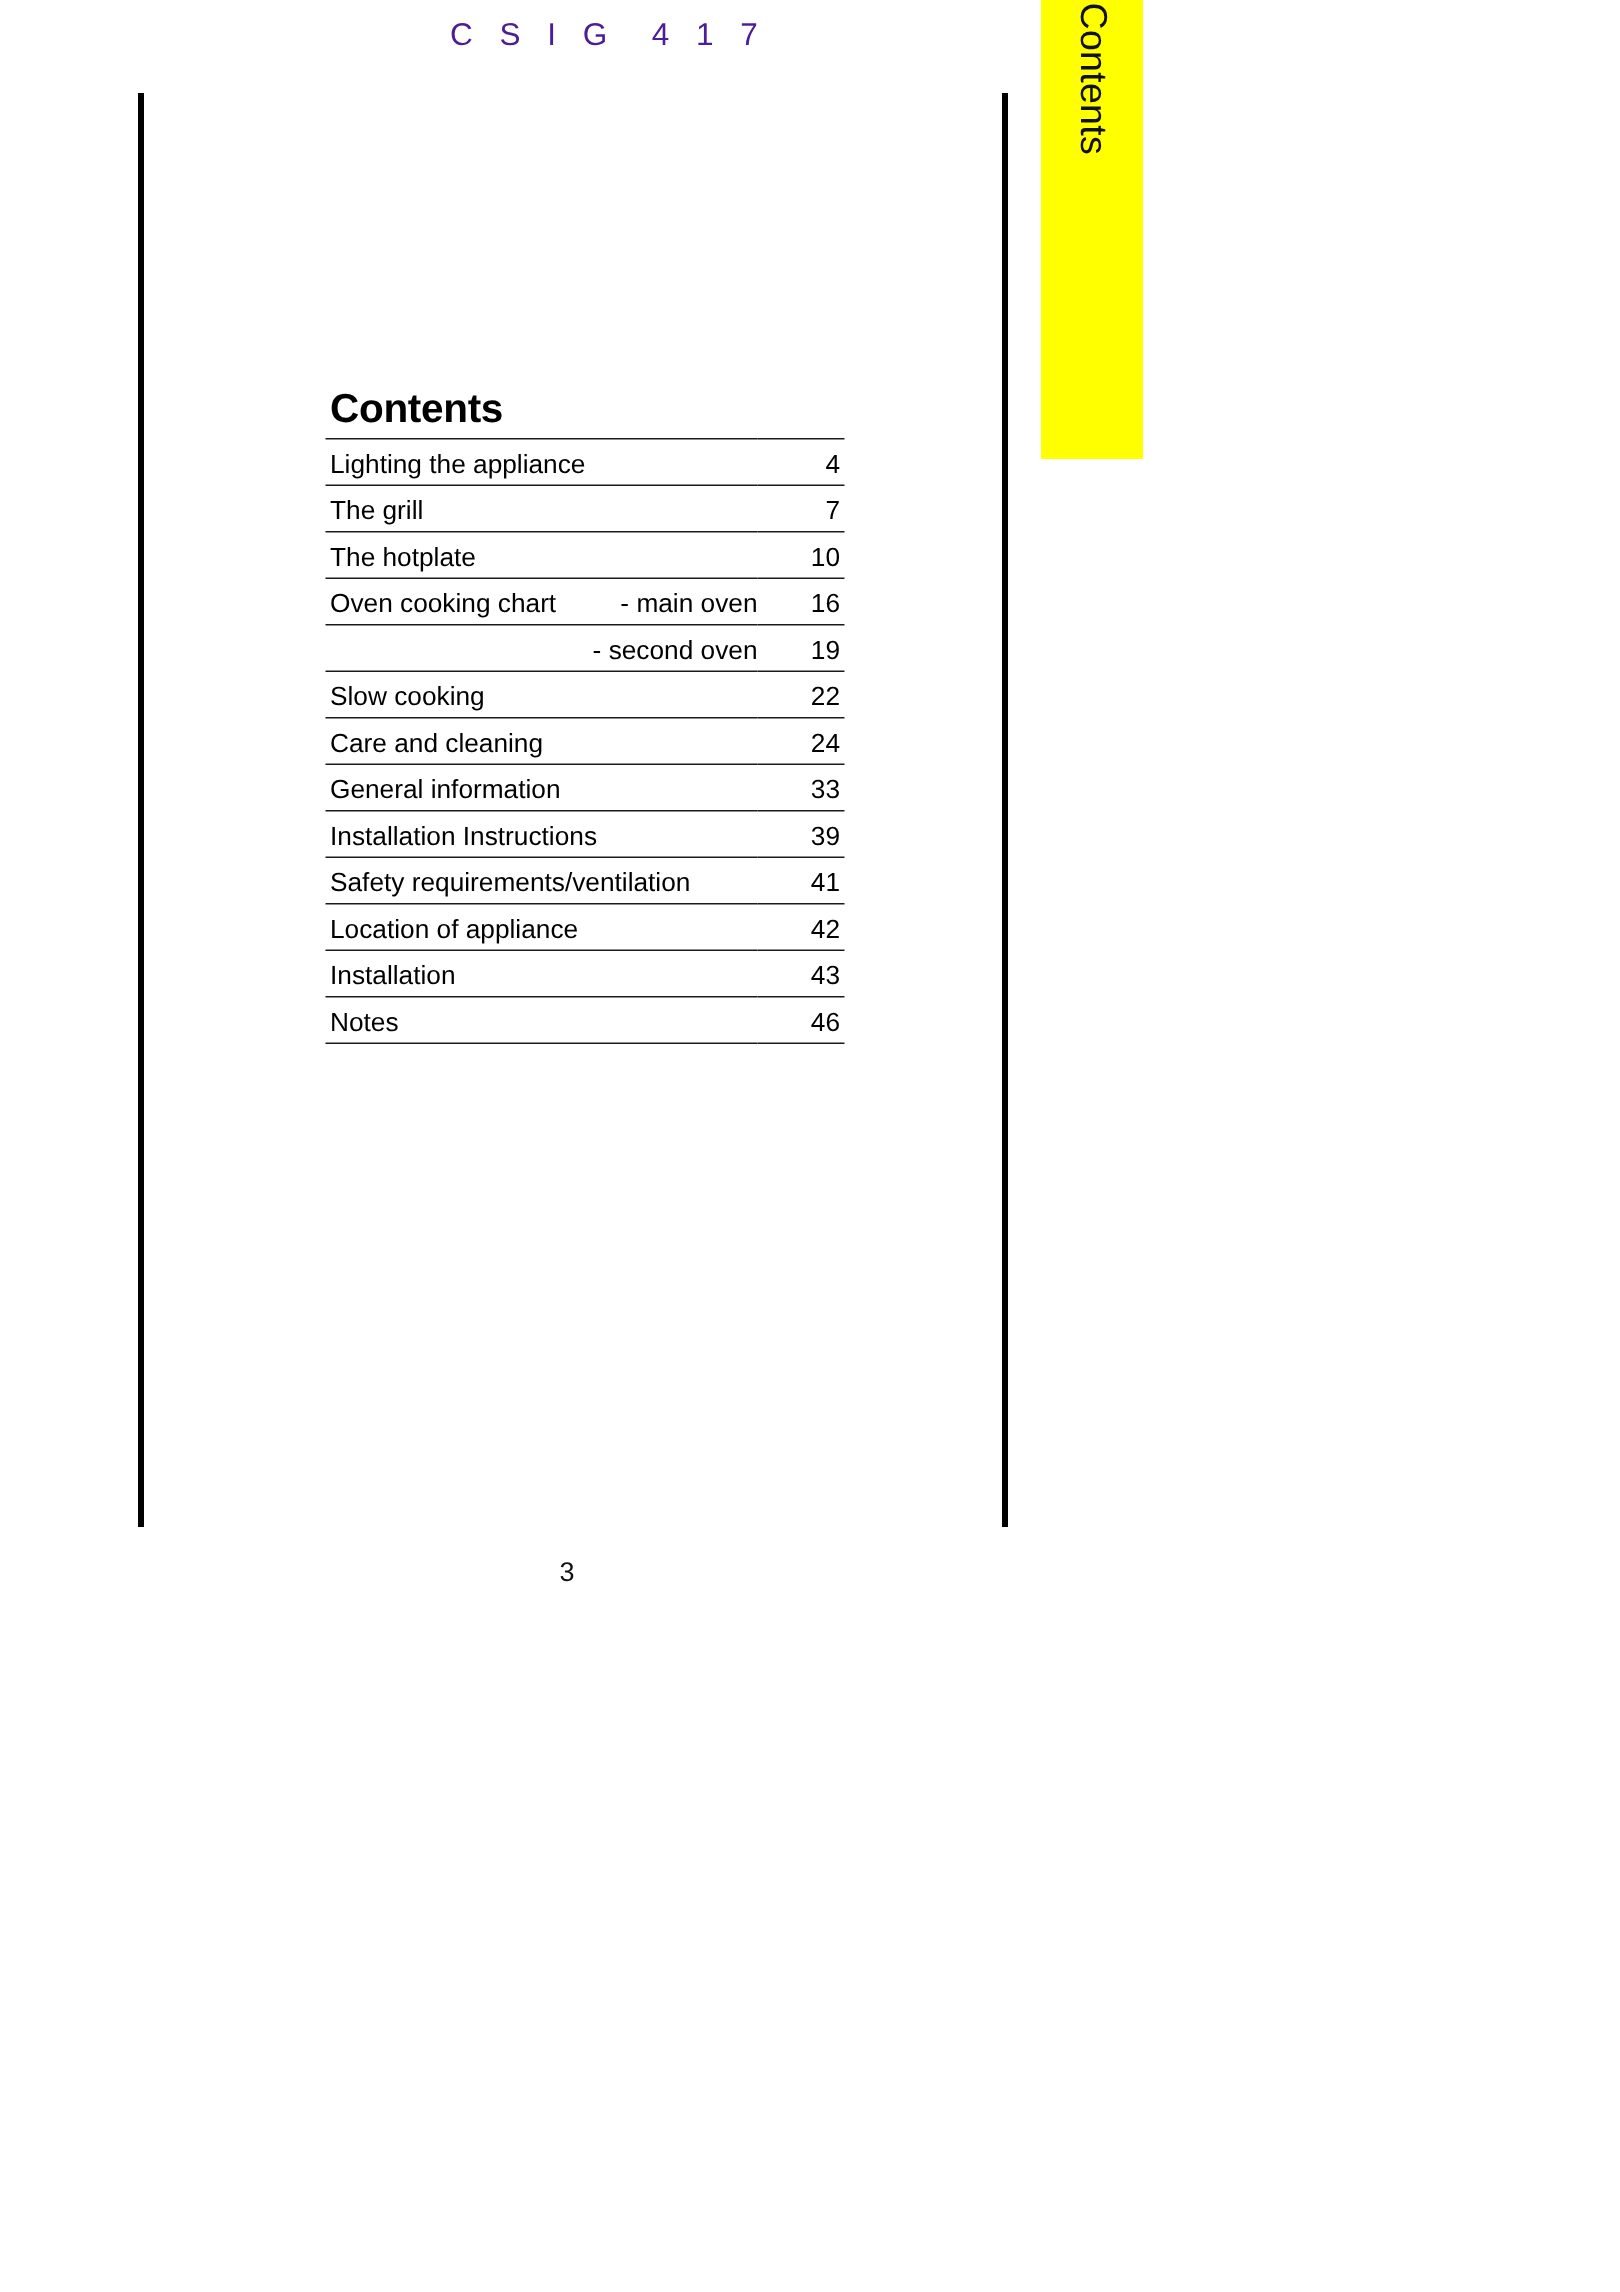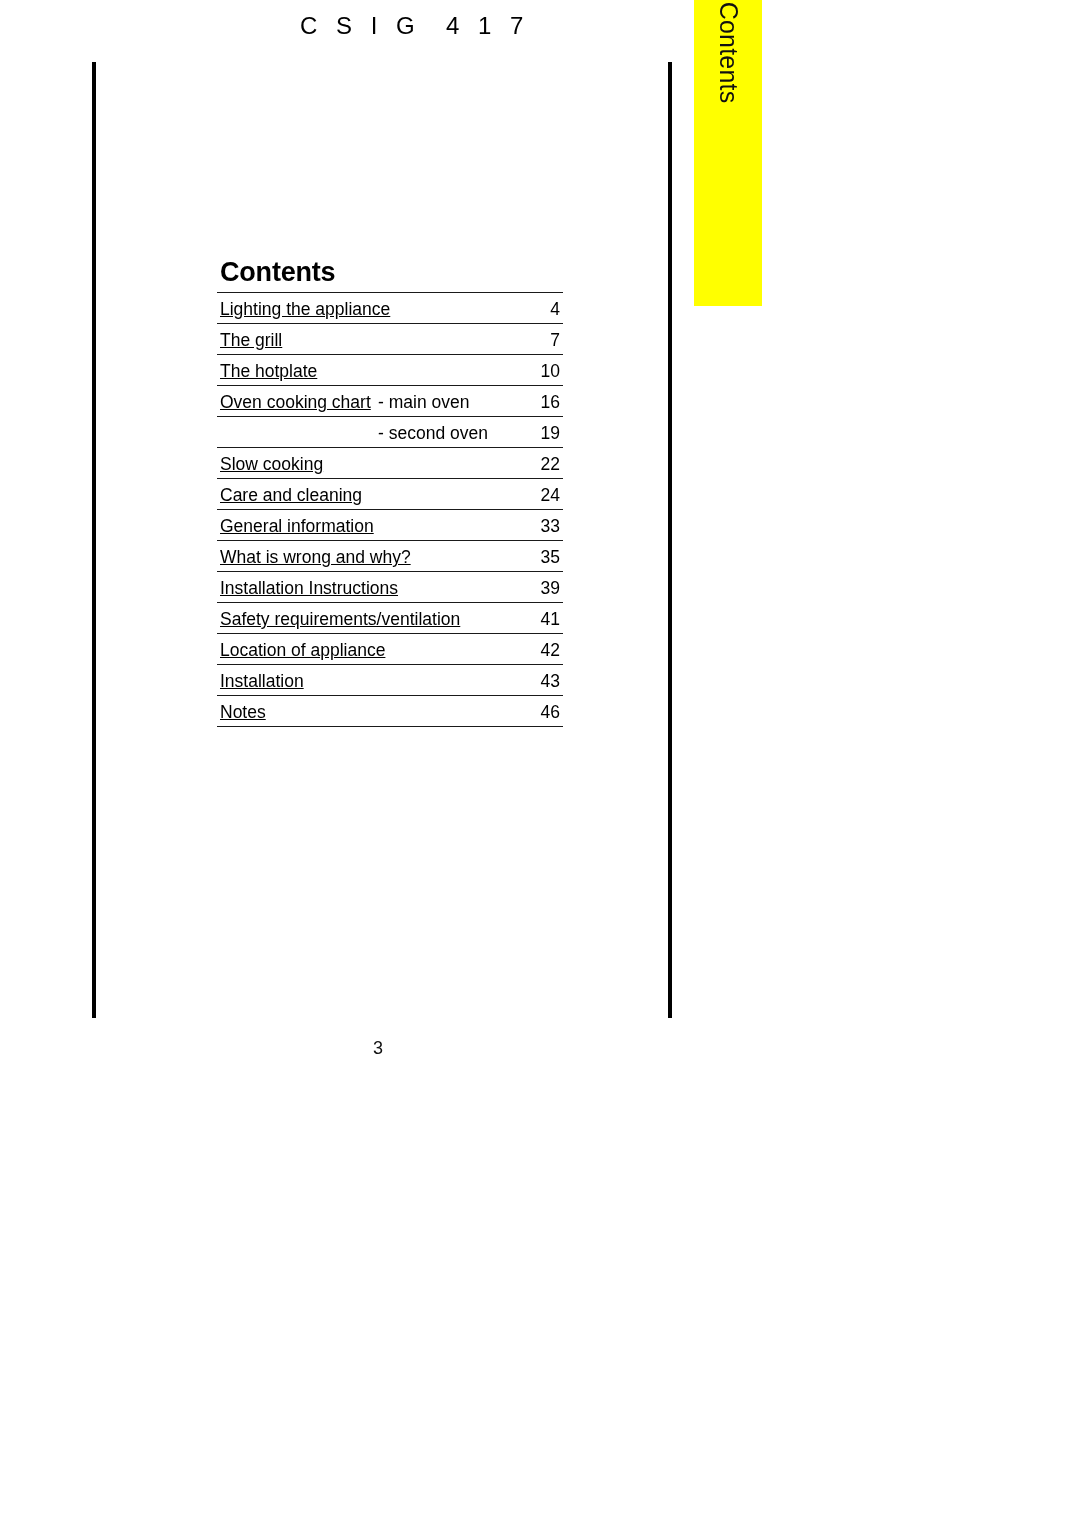--- a/index.html
+++ b/index.html
@@ -14,23 +14,23 @@
     font-family: "Liberation Sans", sans-serif;
     color: #000000;
     overflow: hidden;
   }
 
   
   .doc-header {
     position: absolute;
     left: 300px;
     top: 12px;
-    font-size: 24px;
+    font-size: 21px;
     letter-spacing: 6px;
-    color: #000000;
+    color: #4c1d95;
     white-space: pre;
   }
 
   
   .side-tab {
     position: absolute;
     left: 694px;
     top: 0px;
     width: 68px;
     height: 306px;
@@ -89,25 +89,24 @@
     padding: 0 0 4px 0;
     vertical-align: bottom;
     white-space: nowrap;
   }
   .toc tr:first-child td {
     border-top: 1.3px solid #1a1a1a;
   }
   td.c-title {
     width: 158px;
     padding-left: 3px;
-    text-decoration: underline;
   }
   td.c-sub {
     width: 127px;
-    text-align: left;
+    text-align: right;
     padding-right: 0px;
   }
   td.c-page {
     width: 55px;
     text-align: right;
     padding-right: 3px;
   }
 
   
   .page-number {
@@ -171,25 +170,20 @@
           <td class="c-title">Care and cleaning</td>
           <td class="c-sub"></td>
           <td class="c-page">24</td>
         </tr>
         <tr>
           <td class="c-title">General information</td>
           <td class="c-sub"></td>
           <td class="c-page">33</td>
         </tr>
         <tr>
-          <td class="c-title">What is wrong and why?</td>
-          <td class="c-sub"></td>
-          <td class="c-page">35</td>
-        </tr>
-        <tr>
           <td class="c-title">Installation Instructions</td>
           <td class="c-sub"></td>
           <td class="c-page">39</td>
         </tr>
         <tr>
           <td class="c-title">Safety requirements/ventilation</td>
           <td class="c-sub"></td>
           <td class="c-page">41</td>
         </tr>
         <tr>

